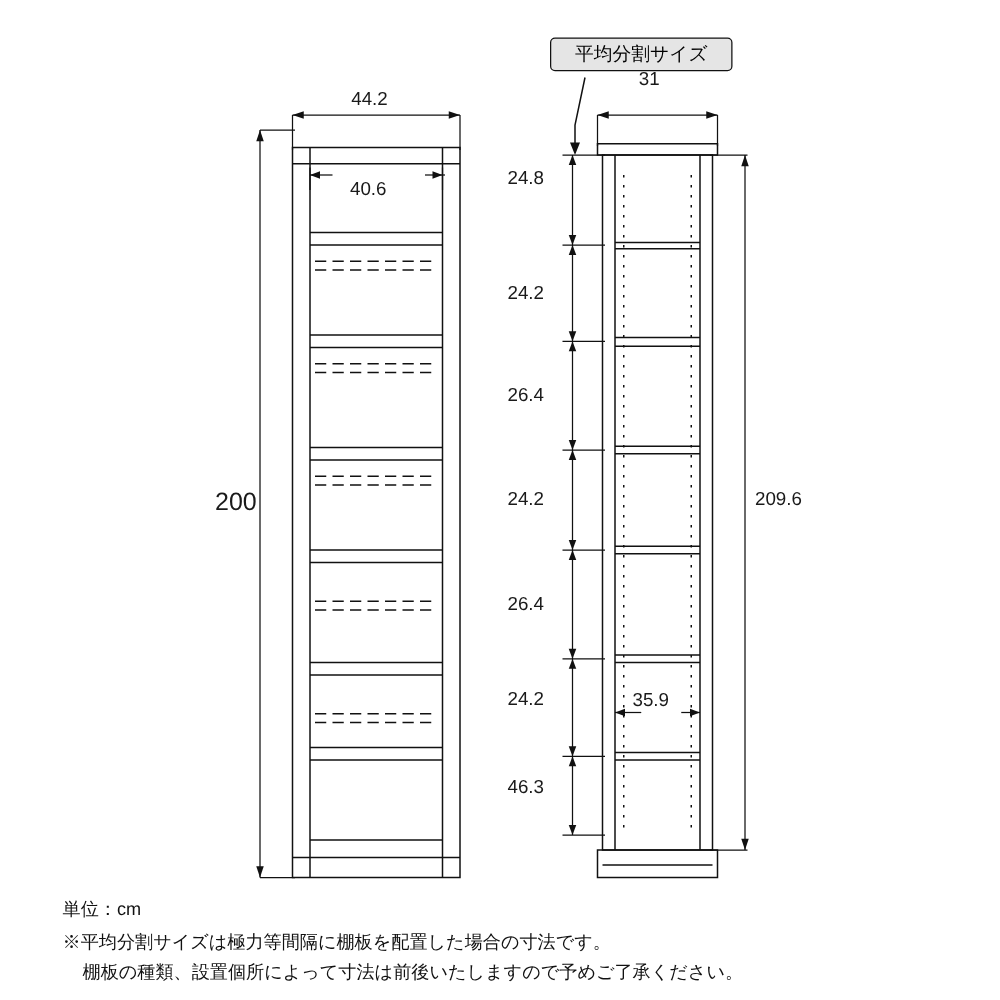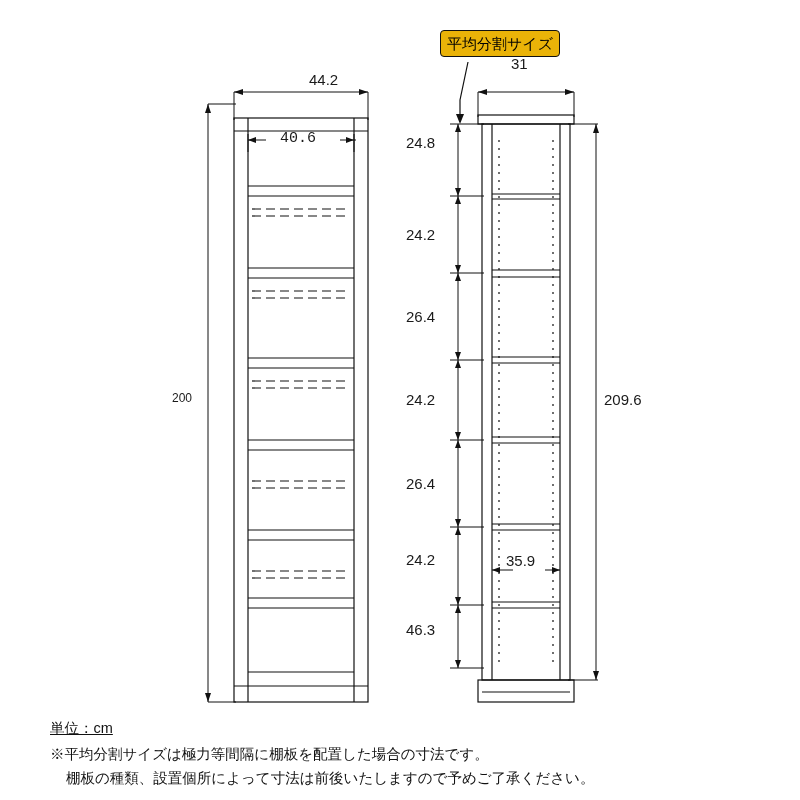--- a/index.html
+++ b/index.html
@@ -20,36 +20,36 @@
     height: 800px;
   }
   .lbl {
     position: absolute;
     font-size: 15px;
     line-height: 1;
     color: #1a1a1a;
     white-space: nowrap;
   }
   .lbl.big {
-    font-size: 12px;
+    font-size: 20px;
   }
   .note {
     position: absolute;
     font-size: 14.5px;
     line-height: 1.5;
     color: #111111;
     white-space: nowrap;
   }
   .callout {
     position: absolute;
     border: 1.4px solid #111111;
     border-radius: 4px;
-    background: #eab308;
+    background: #e5e5e5;
     font-size: 15px;
-    padding: 5px 6px;
+    padding: 5px 19px;
     line-height: 1;
     white-space: nowrap;
   }
   svg {
     position: absolute;
     left: 0;
     top: 0;
   }
 </style>
 </head>
@@ -229,37 +229,37 @@
     <g stroke="#111111" fill="none" stroke-width="1.2">
       <path d="M 468 62 L 460 100 L 460 122"></path>
     </g>
     <g fill="#111111">
       <polygon points="460,124 456,114 464,114"></polygon>
     </g>
   </svg>
 
   <div class="callout" style="left:440px; top:30px;">平均分割サイズ</div>
 
-  <div class="lbl" style="left:281px; top:72px;margin-left:28px;">44.2</div>
-
-  <div class="lbl" style="left:280px; top:131px;font-family:Liberation Mono, monospace;">40.6</div>
+  <div class="lbl" style="left:281px; top:72px;">44.2</div>
+
+  <div class="lbl" style="left:280px; top:144px;">40.6</div>
 
   <div class="lbl big" style="left:172px; top:392px;">200</div>
 
   <div class="lbl" style="left:511px; top:56px;">31</div>
 
   <div class="lbl" style="left:604px; top:392px;">209.6</div>
 
   <div class="lbl" style="left:506px; top:553px;">35.9</div>
 
   <div class="lbl" style="left:406px; top:135px;">24.8</div>
   <div class="lbl" style="left:406px; top:227px;">24.2</div>
   <div class="lbl" style="left:406px; top:309px;">26.4</div>
   <div class="lbl" style="left:406px; top:392px;">24.2</div>
   <div class="lbl" style="left:406px; top:476px;">26.4</div>
   <div class="lbl" style="left:406px; top:552px;">24.2</div>
   <div class="lbl" style="left:406px; top:622px;">46.3</div>
 
-  <div class="note" style="left:50px; top:718px;text-decoration:underline;">単位：cm</div>
+  <div class="note" style="left:50px; top:718px;">単位：cm</div>
   <div class="note" style="left:66px; top:768px;">棚板の種類、設置個所によって寸法は前後いたしますので予めご了承ください。</div>
   <div class="note" style="left:50px; top:744px;">※平均分割サイズは極力等間隔に棚板を配置した場合の寸法です。</div>
 
 </div>
 
 </body></html>

